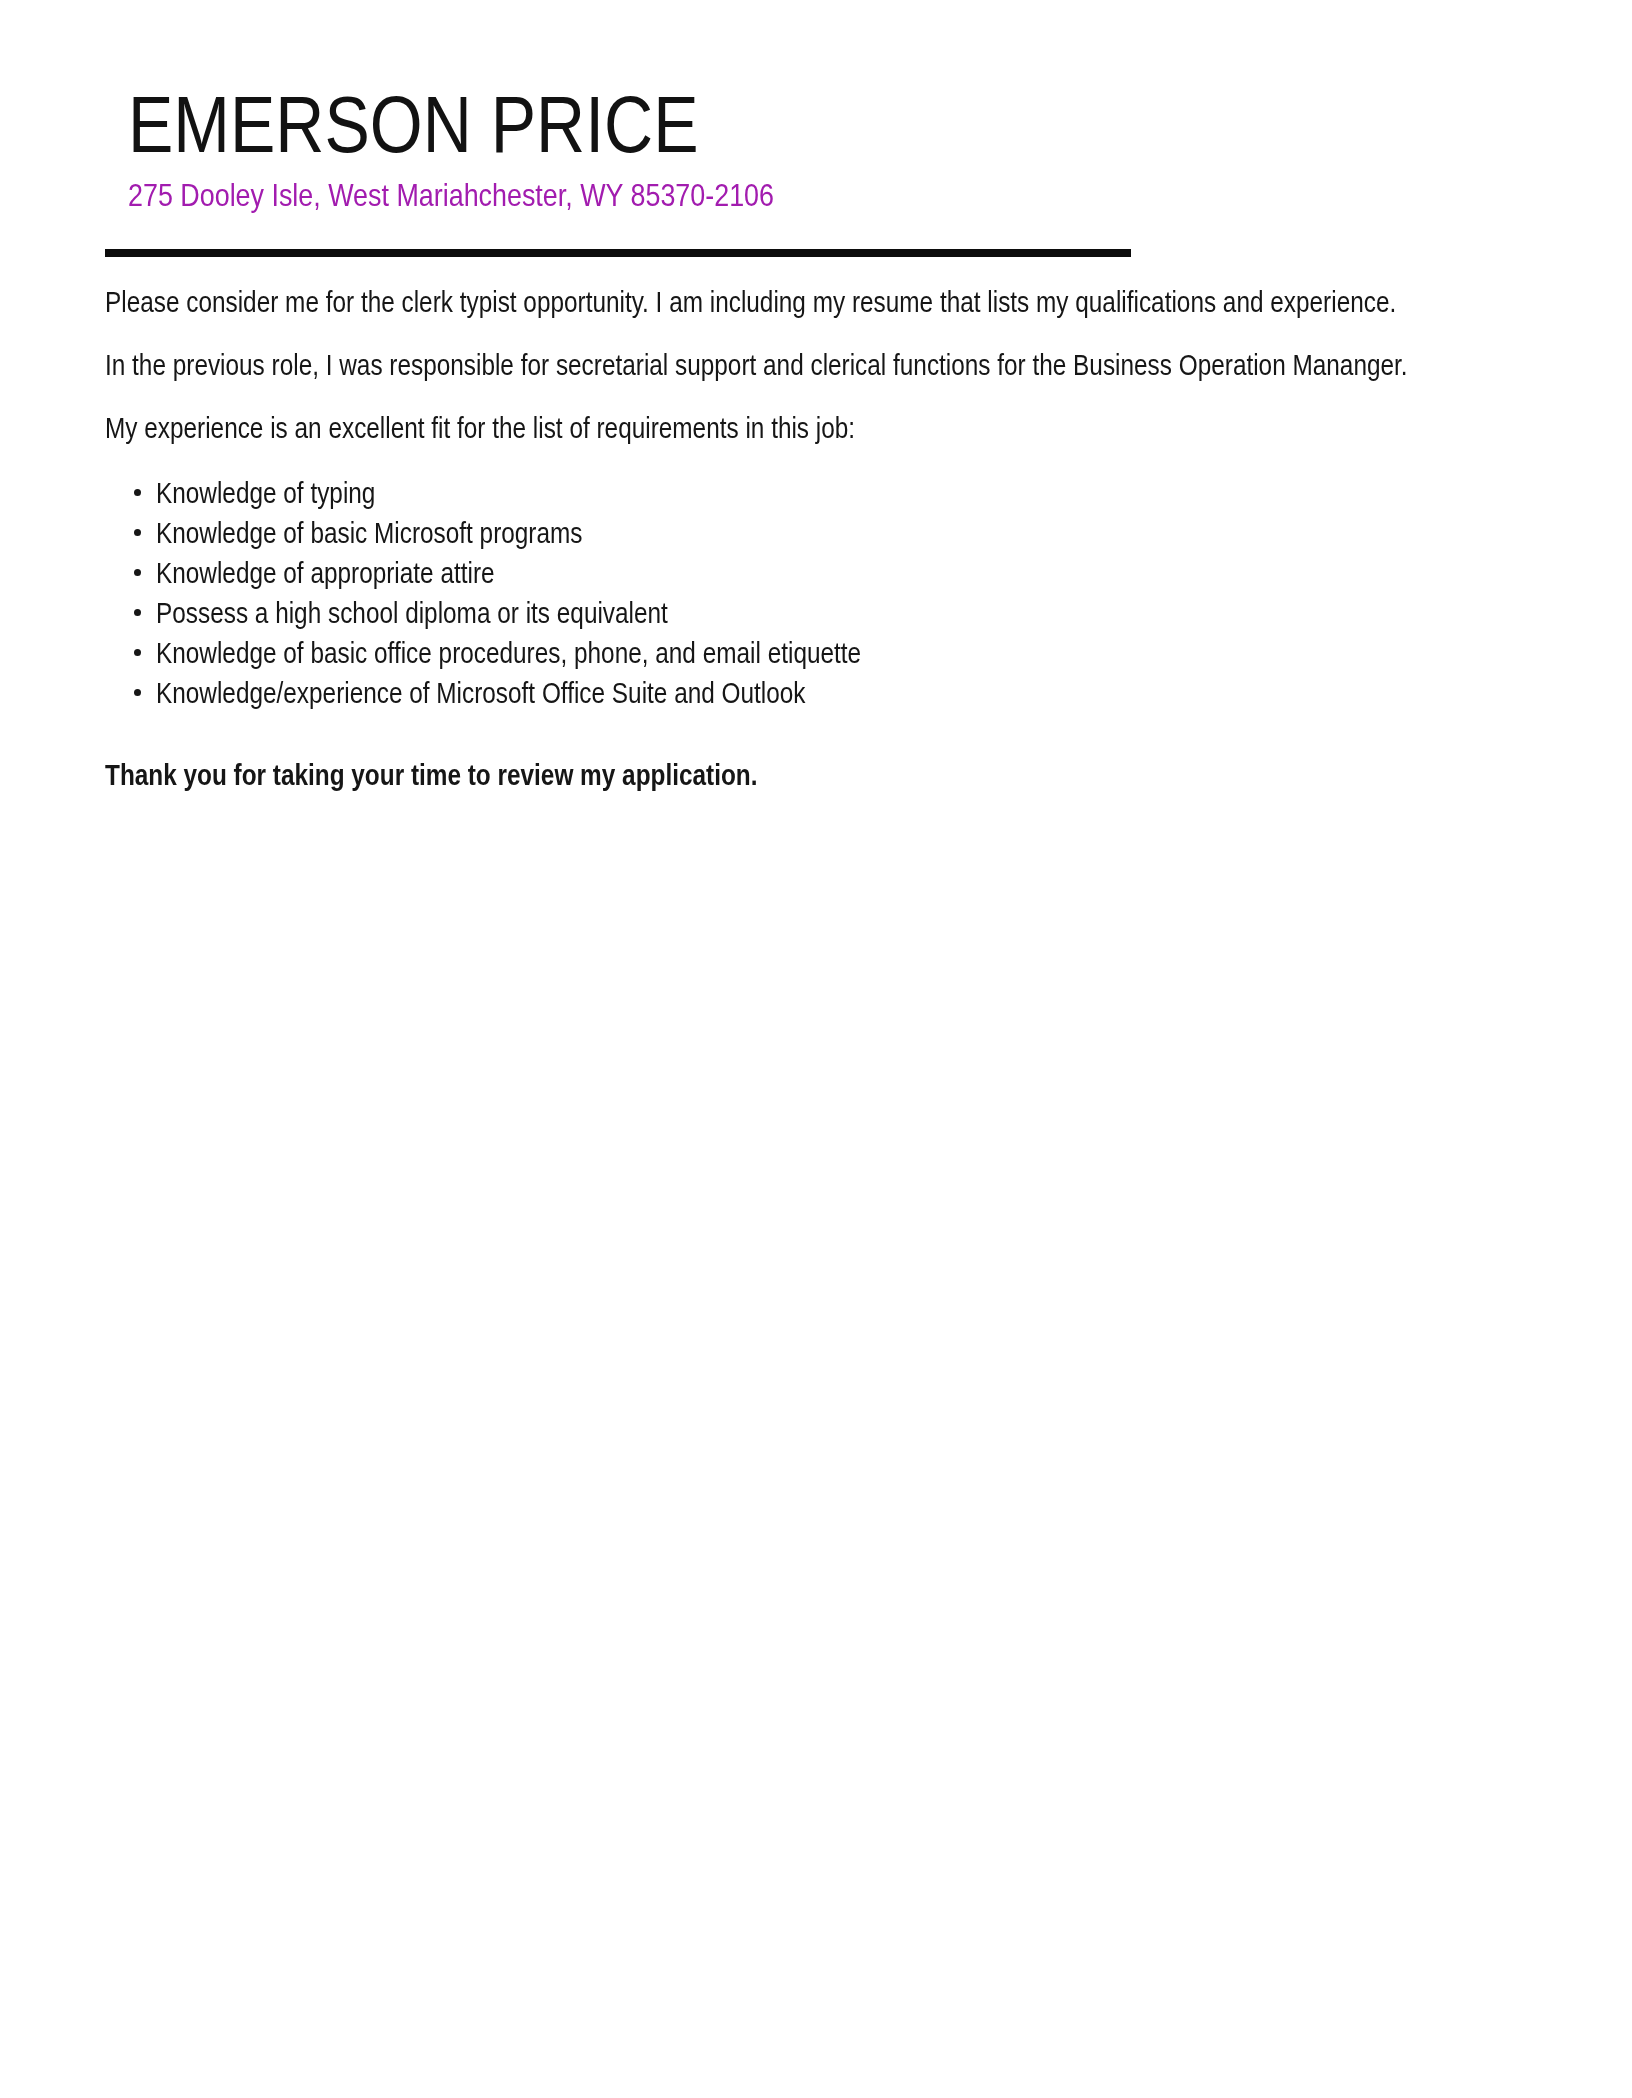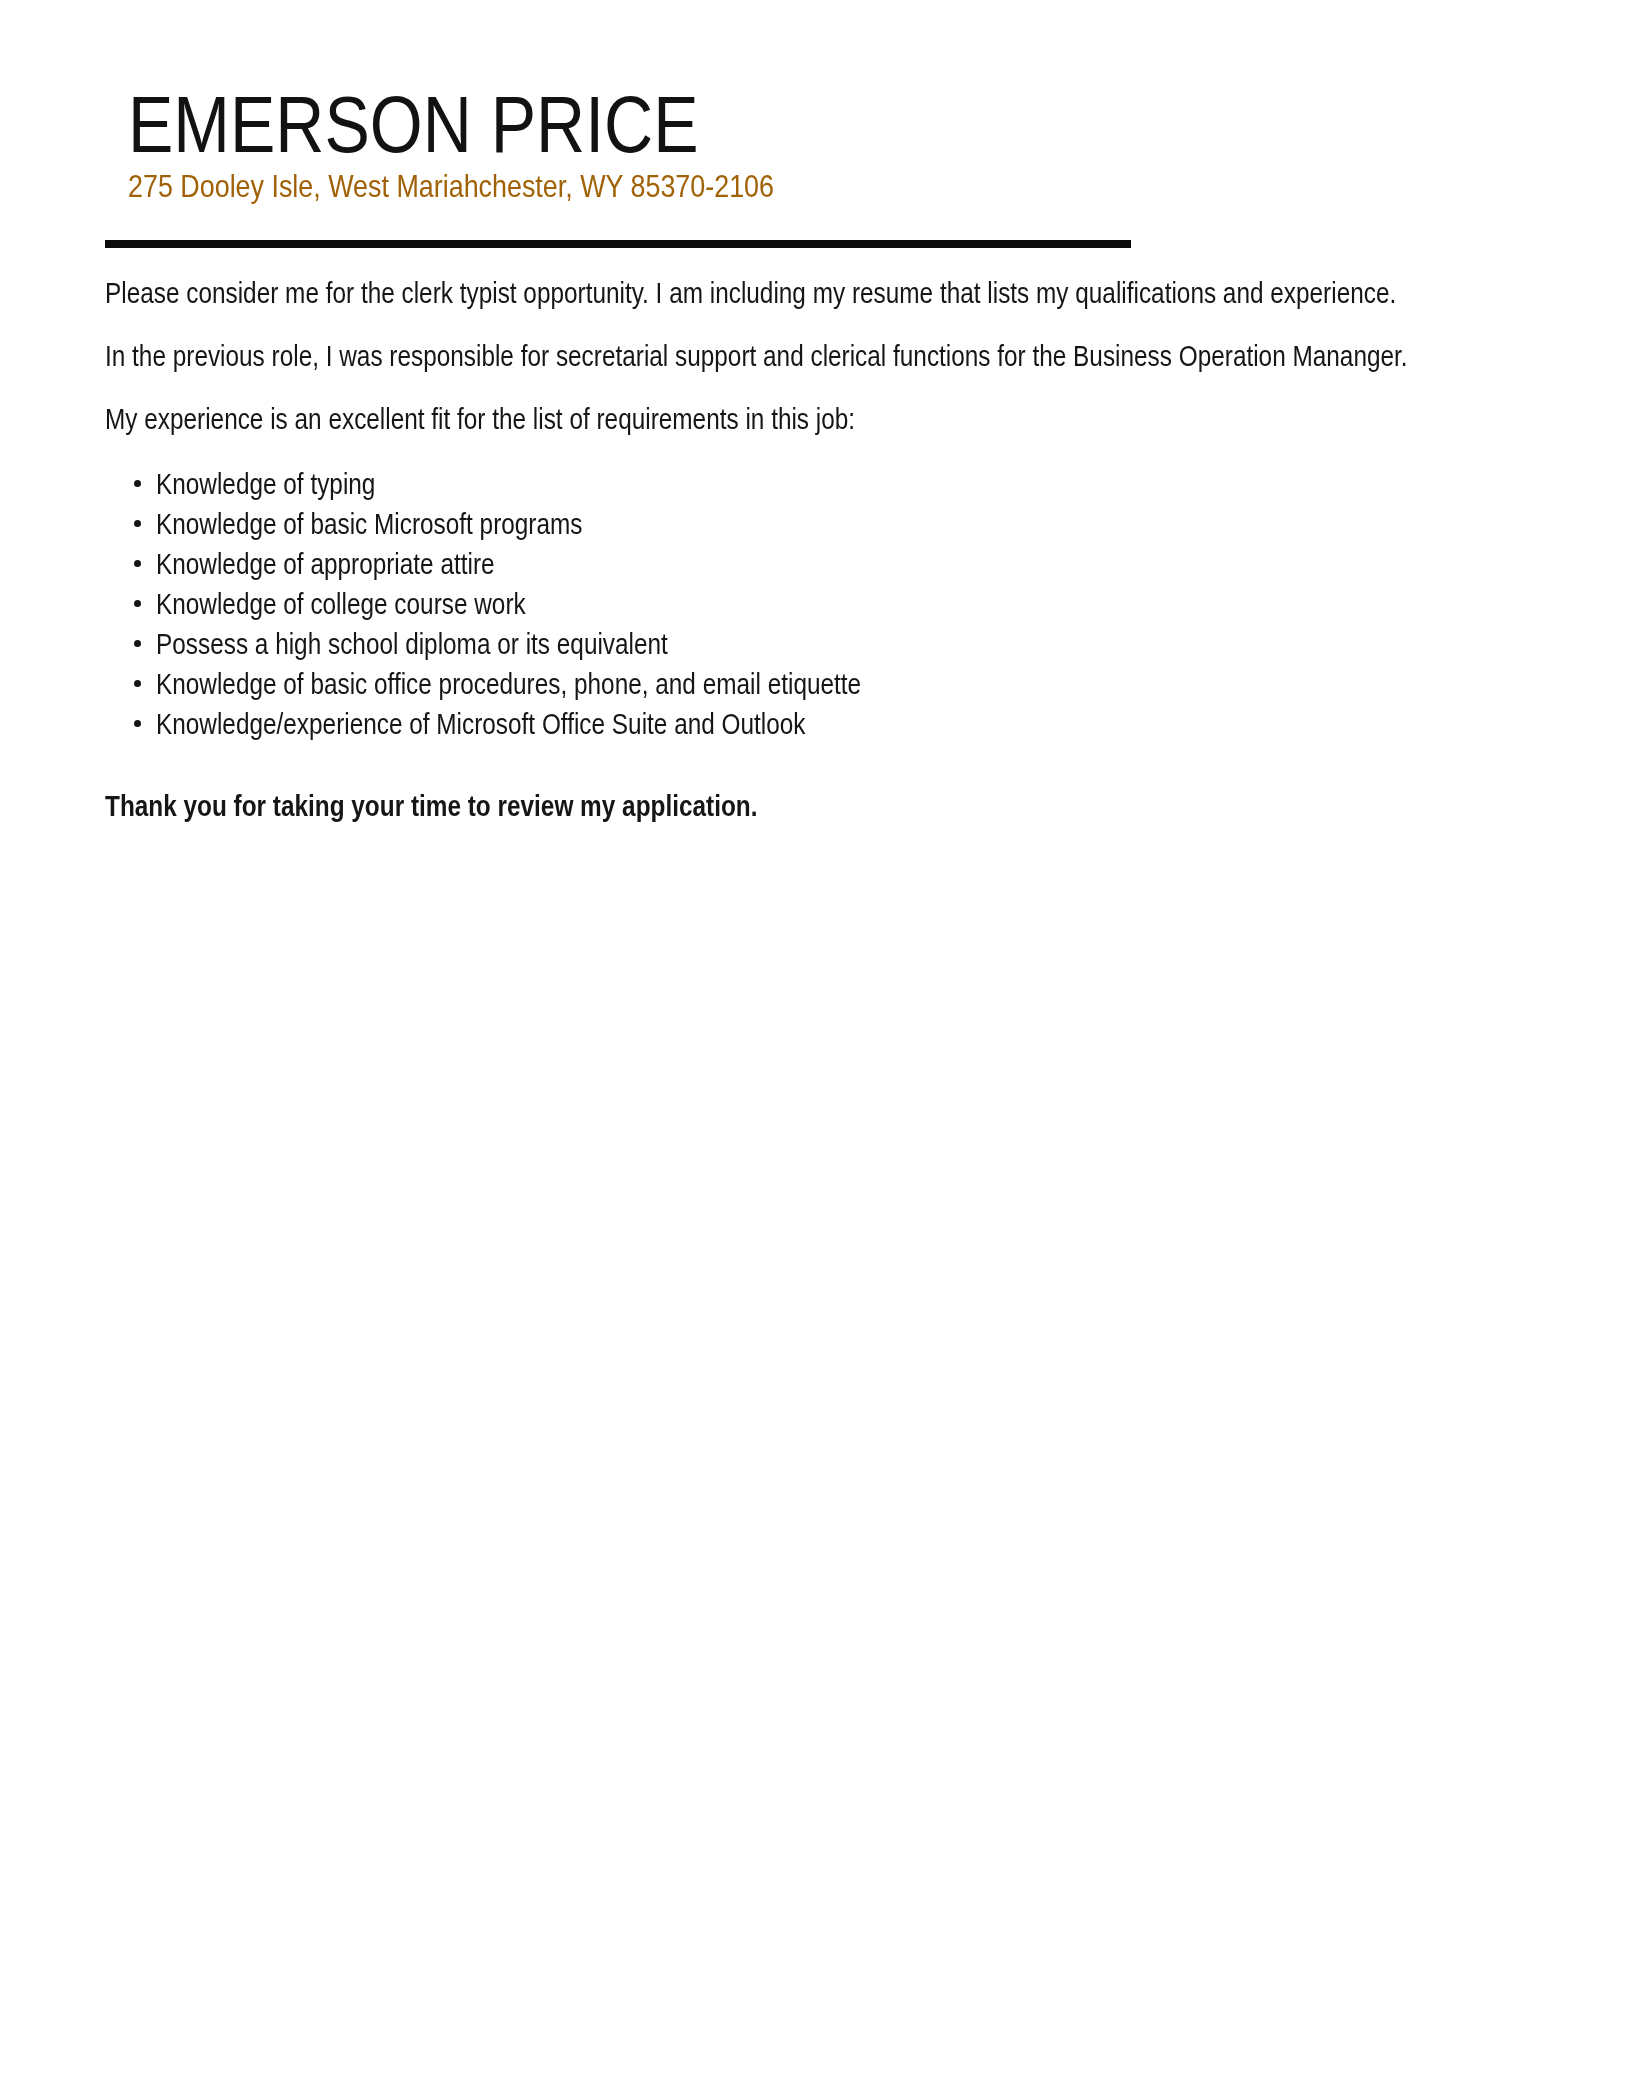--- a/index.html
+++ b/index.html
@@ -35,25 +35,25 @@
   }
   .name {
     margin: 0;
     font-size: 80px;
     line-height: 80px;
     font-weight: 400;
     letter-spacing: 0px;
     color: #121212;
   }
   .address {
-    margin-top: 3px;
+    margin-top: 12px;
     font-size: 32px;
     line-height: 36px;
     font-weight: 400;
-    color: #a16207;
+    color: #a21caf;
   }
 
   .divider {
     margin: 36px 0 0 105px;
     width: 1026px;
     height: 8px;
     background: #0c0c0c;
   }
 
   .body {
@@ -125,21 +125,20 @@
     <p class="para para-first"><span class="cx">Please consider me for the clerk typist opportunity. I am including my resume that lists my qualifications and experience.</span></p>
 
     <p class="para"><span class="cx">In the previous role, I was responsible for secretarial support and clerical functions for the Business Operation Mananger.</span></p>
 
     <p class="para"><span class="cx">My experience is an excellent fit for the list of requirements in this job:</span></p>
 
     <ul class="reqs">
       <li><span class="bullet-dot"></span><span class="cx">Knowledge of typing</span></li>
       <li><span class="bullet-dot"></span><span class="cx">Knowledge of basic Microsoft programs</span></li>
       <li><span class="bullet-dot"></span><span class="cx">Knowledge of appropriate attire</span></li>
-      <li><span class="bullet-dot"></span><span class="cx">Knowledge of college course work</span></li>
       <li><span class="bullet-dot"></span><span class="cx">Possess a high school diploma or its equivalent</span></li>
       <li><span class="bullet-dot"></span><span class="cx">Knowledge of basic office procedures, phone, and email etiquette</span></li>
       <li><span class="bullet-dot"></span><span class="cx">Knowledge/experience of Microsoft Office Suite and Outlook</span></li>
     </ul>
 
     <div class="thanks"><span class="cx">Thank you for taking your time to review my application.</span></div>
 
 
   </div>
 

